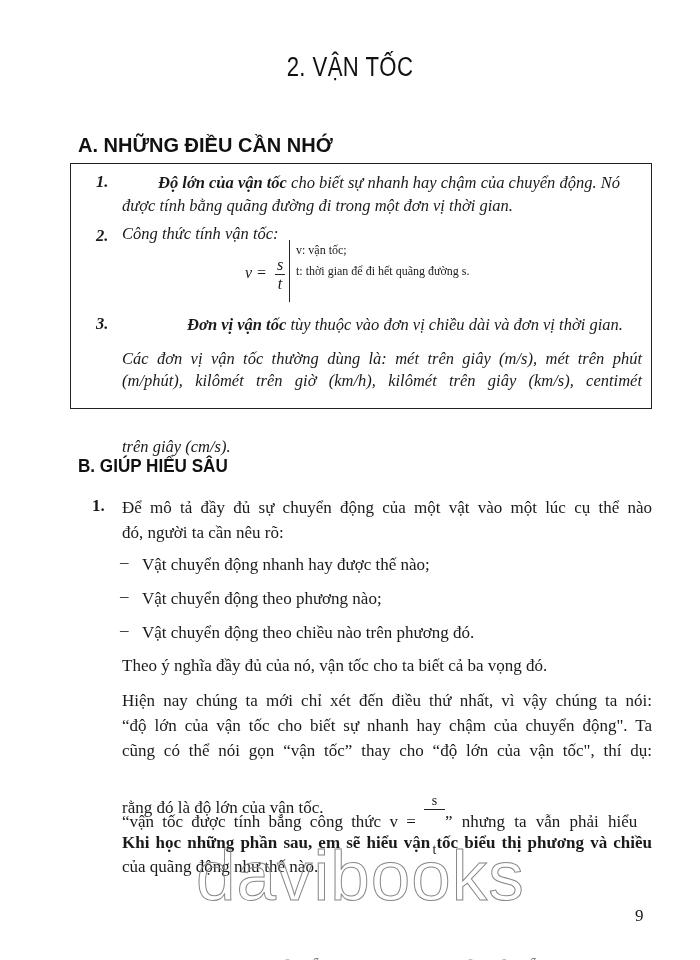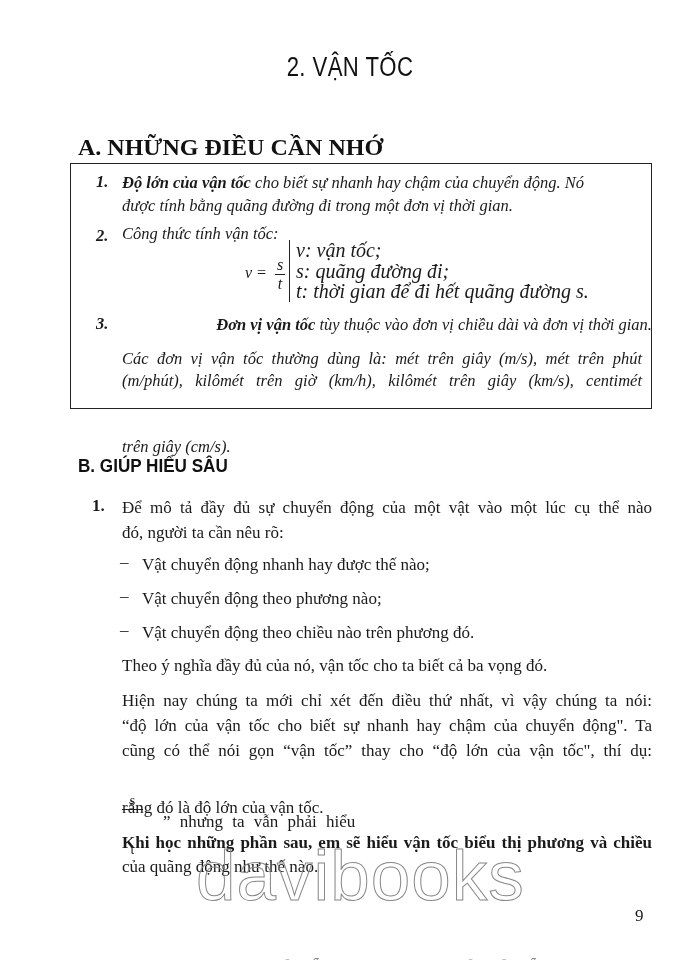--- a/index.html
+++ b/index.html
@@ -9,37 +9,37 @@
   }
   .page-title {
     position: absolute; top: 52px; left: 0; width: 700px; text-align: center;
     font-family: "Liberation Sans", sans-serif; font-size: 27px; font-weight: normal;
     transform: scaleX(0.82); letter-spacing: 0.5px; color: #111;
   }
   .section-heading {
     position: absolute; left: 78px;
     font-family: "Liberation Sans", sans-serif; font-weight: bold; font-size: 19px; color: #111;
   }
-  #sec-a { top: 134px; font-family: Liberation Serif, serif; font-size: 24px; }
+  #sec-a { top: 134px; font-family: Liberation Sans, sans-serif; font-size: 20px; }
   #sec-b { top: 456px; font-size: 18px; transform-origin: left; transform: scaleX(0.95); }
 
   .remember-box {
     position: absolute; left: 70px; top: 163px; width: 582px; height: 246px;
     border: 1.6px solid #222; box-sizing: border-box;
   }
   .rb-num { position: absolute; left: 26px; font-weight: bold; font-style: italic; font-family: "Liberation Serif", serif; font-size: 16.5px; }
   .rb-text { position: absolute; left: 52px; width: 510px; text-align: justify; font-family: "Liberation Serif", serif; font-style: italic; font-size: 16.5px; line-height: 24px; }
-  .rb-text b { font-weight: bold; }
+  .rb-text b { font-weight: bold; margin-left: 36px; }
 
   .formula { position: absolute; left: 245px; top: 256px; font-family: "Liberation Serif", serif; font-style: italic; font-size: 16px; }
   .frac { display: inline-block; vertical-align: middle; text-align: center; margin-left: 4px; }
   .frac span { display: block; line-height: 18px; }
   .frac .num { border-bottom: 1px solid #222; padding: 0 2px; }
   .legend-bar { position: absolute; left: 289px; top: 240px; width: 1.4px; height: 62px; background: #222; }
-  .legend { position: absolute; left: 296px; top: 240px; font-family: "Liberation Serif", serif; font-style: italic; font-size: 20px; line-height: 20.5px; }
+  .legend { position: absolute; left: 296px; top: 240px; font-family: "Liberation Serif", serif; font-size: 12px; line-height: 20.5px; }
 
   .body-text { position: absolute; font-family: "Liberation Serif", serif; font-size: 17px; line-height: 25px; text-align: justify; }
   .bnum { position: absolute; left: 92px; font-weight: bold; font-family: "Liberation Serif", serif; font-size: 17px; }
   .dash { position: absolute; left: 120px; font-family: "Liberation Serif", serif; font-size: 17px; }
   .inline-frac { display: inline-block; vertical-align: middle; text-align: center; font-size: 14px; line-height: 16px; position: relative; top: 4px; }
   .inline-frac .num { display: block; border-bottom: 1px solid #222; padding: 0 2px; }
   .inline-frac .den { display: block; }
 
   .page-number { position: absolute; left: 635px; top: 906px; font-family: "Liberation Serif", serif; font-size: 17px; }
 
@@ -75,28 +75,27 @@
   <div class="formula">
     <span>v =</span>
     <span class="frac">
       <span class="num">s</span>
       <span class="den">t</span>
     </span>
   </div>
   <div class="legend-bar"></div>
   <div class="legend">
     <div>v: vận tốc;</div>
-    <div>s: quãng đường đi;</div>
     <div>t: thời gian để đi hết quãng đường s.</div>
   </div>
 </div>
 
 <div>
   <span class="rb-num" style="left:96px; top:314px;">3.</span>
-  <div class="rb-text" style="left:122px; top:313px; width:530px; text-align:right;">
+  <div class="rb-text" style="left:122px; top:313px; width:530px; text-align:center;">
     <b>Đơn vị vận tốc</b><span> tùy thuộc vào đơn vị chiều dài và đơn vị thời gian.</span>
   </div>
   <div class="rb-text" style="left:122px; top:347px; width:520px; text-align:justify; text-align-last:justify;">Các đơn vị vận tốc thường dùng là: mét trên giây (m/s), mét trên phút</div>
   <div class="rb-text" style="left:122px; top:369px; width:520px; text-align:justify; text-align-last:justify;font-family:Liberation Serif, serif;">(m/phút), kilômét trên giờ (km/h), kilômét trên giây (km/s), centimét</div>
   <div class="rb-text" style="left:122px; top:391px; width:520px; text-align:left;margin-top:44px;">trên giây (cm/s).</div>
 </div>
 
 <div id="sec-b" class="section-heading">B. GIÚP HIỂU SÂU</div>
 
 <span class="bnum" style="top:496px;">1.</span>
@@ -112,25 +111,26 @@
   <div class="body-text" style="left:142px; top:620px;">Vật chuyển động theo chiều nào trên phương đó.</div>
 </div>
 
 <div class="body-text" style="left:122px; top:653px;">Theo ý nghĩa đầy đủ của nó, vận tốc cho ta biết cả ba vọng đó.</div>
 
 <div>
   <div class="body-text" style="left:122px; top:688px; width:530px; text-align-last:justify;">Hiện nay chúng ta mới chỉ xét đến điều thứ nhất, vì vậy chúng ta nói:</div>
   <div class="body-text" style="left:122px; top:713px; width:530px; text-align-last:justify;">“độ lớn của vận tốc cho biết sự nhanh hay chậm của chuyển động". Ta</div>
   <div class="body-text" style="left:122px; top:738px; width:530px; text-align-last:justify;">cũng có thể nói gọn “vận tốc” thay cho “độ lớn của vận tốc", thí dụ:</div>
   <div class="body-text" style="left:122px; top:757px; width:530px; display:flex; align-items:center; white-space:pre;">
+    <span style="word-spacing:4px;">“vận tốc được tính bằng công thức v = </span>
     <span class="inline-frac">
       <span class="num">s</span>
       <span class="den">t</span>
     </span>
-    <span style="word-spacing:5px;margin-left:20px;">” nhưng ta vẫn phải hiểu</span>
+    <span style="word-spacing:5px;">” nhưng ta vẫn phải hiểu</span>
   </div>
   <div class="body-text" style="left:122px; top:795px;">rằng đó là độ lớn của vận tốc.</div>
 </div>
 
 <div>
   <div class="body-text" style="left:122px; top:830px; width:530px; text-align-last:justify;font-weight:bold;">Khi học những phần sau, em sẽ hiểu vận tốc biểu thị phương và chiều</div>
   <div class="body-text" style="left:122px; top:854px;">của quãng động như thế nào.</div>
 </div>
 
 <div class="watermark-main">davibooks</div>

